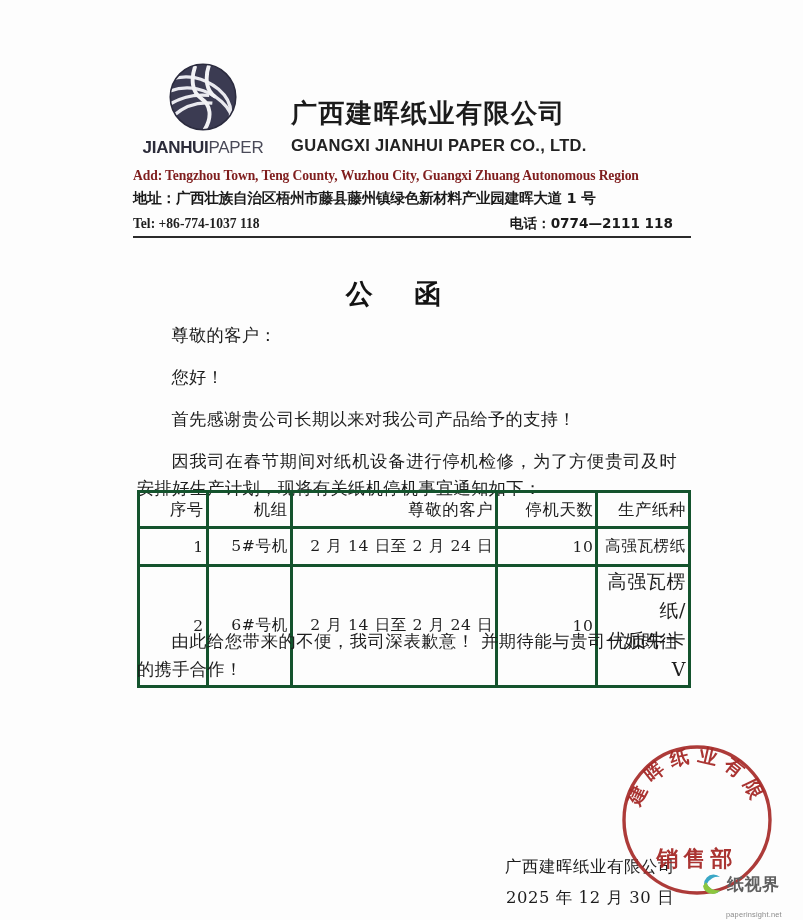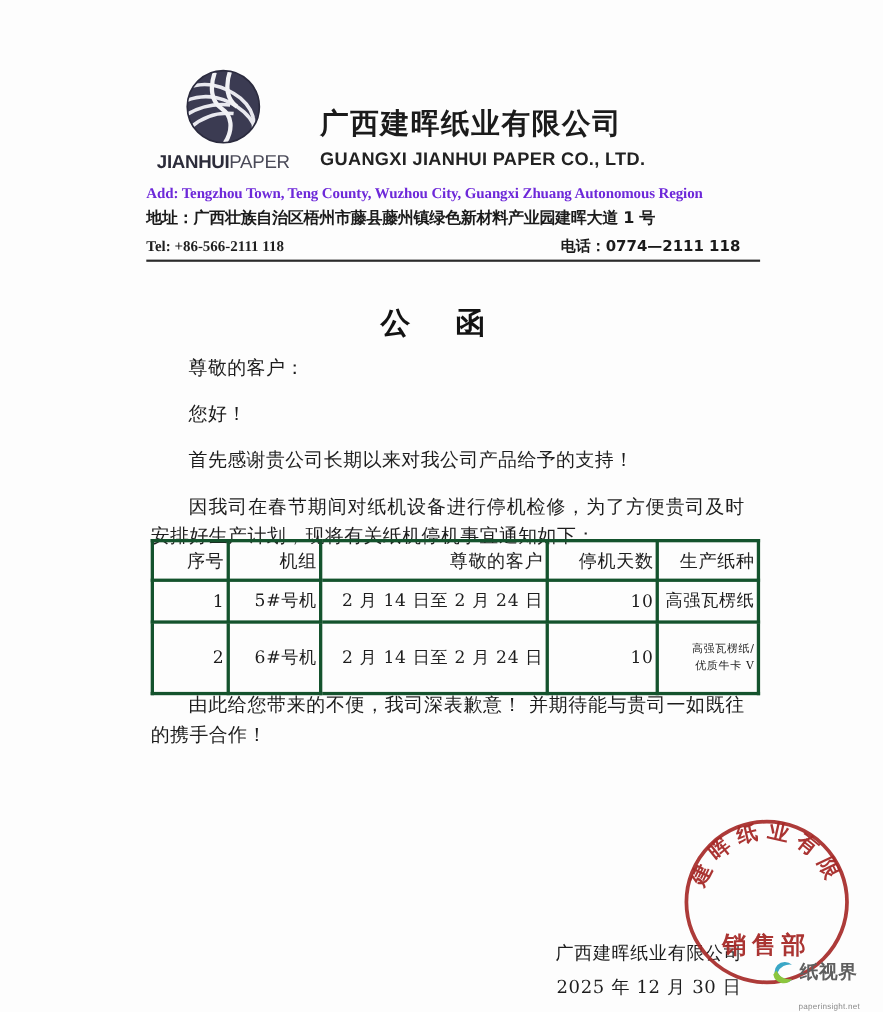--- a/index.html
+++ b/index.html
@@ -82,21 +82,21 @@
     font-weight: 700;
     letter-spacing: 0.3px;
     color: #222;
     margin-top: 6px;
     white-space: nowrap;
   }
   .addr-en {
     font-family: "Liberation Serif", serif;
     font-size: 13.6px;
     font-weight: 700;
-    color: #6d28d9;
+    color: #7f1d1d;
     margin-top: 9px;
     letter-spacing: -0.1px;
     white-space: nowrap;
   }
   .addr-cn {
     font-family: "DejaVu Sans", sans-serif;
     font-size: 14.6px;
     font-weight: 600;
     color: #1b1b1b;
     margin-top: 5px;
@@ -188,21 +188,21 @@
     height: 33px;
     font-size: 16.4px;
   }
   .stop-table tbody tr.r1 td { height: 35px; }
   .stop-table tbody tr.r2 td { height: 62px; }
   .col-no    { width: 66px; }
   .col-unit  { width: 82px; }
   .col-time  { width: 215px; }
   .col-days  { width: 100px; }
   .col-kind  { width: 91px; }
-  .kind-multi { line-height: 1.55; font-size: 10px; }
+  .kind-multi { line-height: 1.55; font-size: 19px; }
 
   
   .closing {
     position: absolute;
     left: 137px;
     top: 628px;
     width: 556px;
     font-family: "DejaVu Serif", "Liberation Serif", serif;
     font-size: 17.2px;
     color: #1d1d1d;
@@ -309,21 +309,21 @@
         <div class="co-cn">广西建晖纸业有限公司</div>
         <div class="co-en">GUANGXI JIANHUI PAPER CO., LTD.</div>
       </div>
 
     </div>
 
     <div class="addr-en">Add: Tengzhou Town, Teng County, Wuzhou City, Guangxi Zhuang Autonomous Region</div>
     <div class="addr-cn">地址：广西壮族自治区梧州市藤县藤州镇绿色新材料产业园建晖大道 1 号</div>
 
     <div class="tel-row">
-      <div class="tel-en">Tel: +86-566-2111 118</div>
+      <div class="tel-en">Tel: +86-774-1037 118</div>
       <div class="tel-cn">电话：0774—2111 118</div>
     </div>
 
     <div class="head-rule"></div>
   </div>
 
   <div class="doc-title">公  函</div>
 
   <div class="body-area">
     <p class="para indent tight">尊敬的客户：</p>

